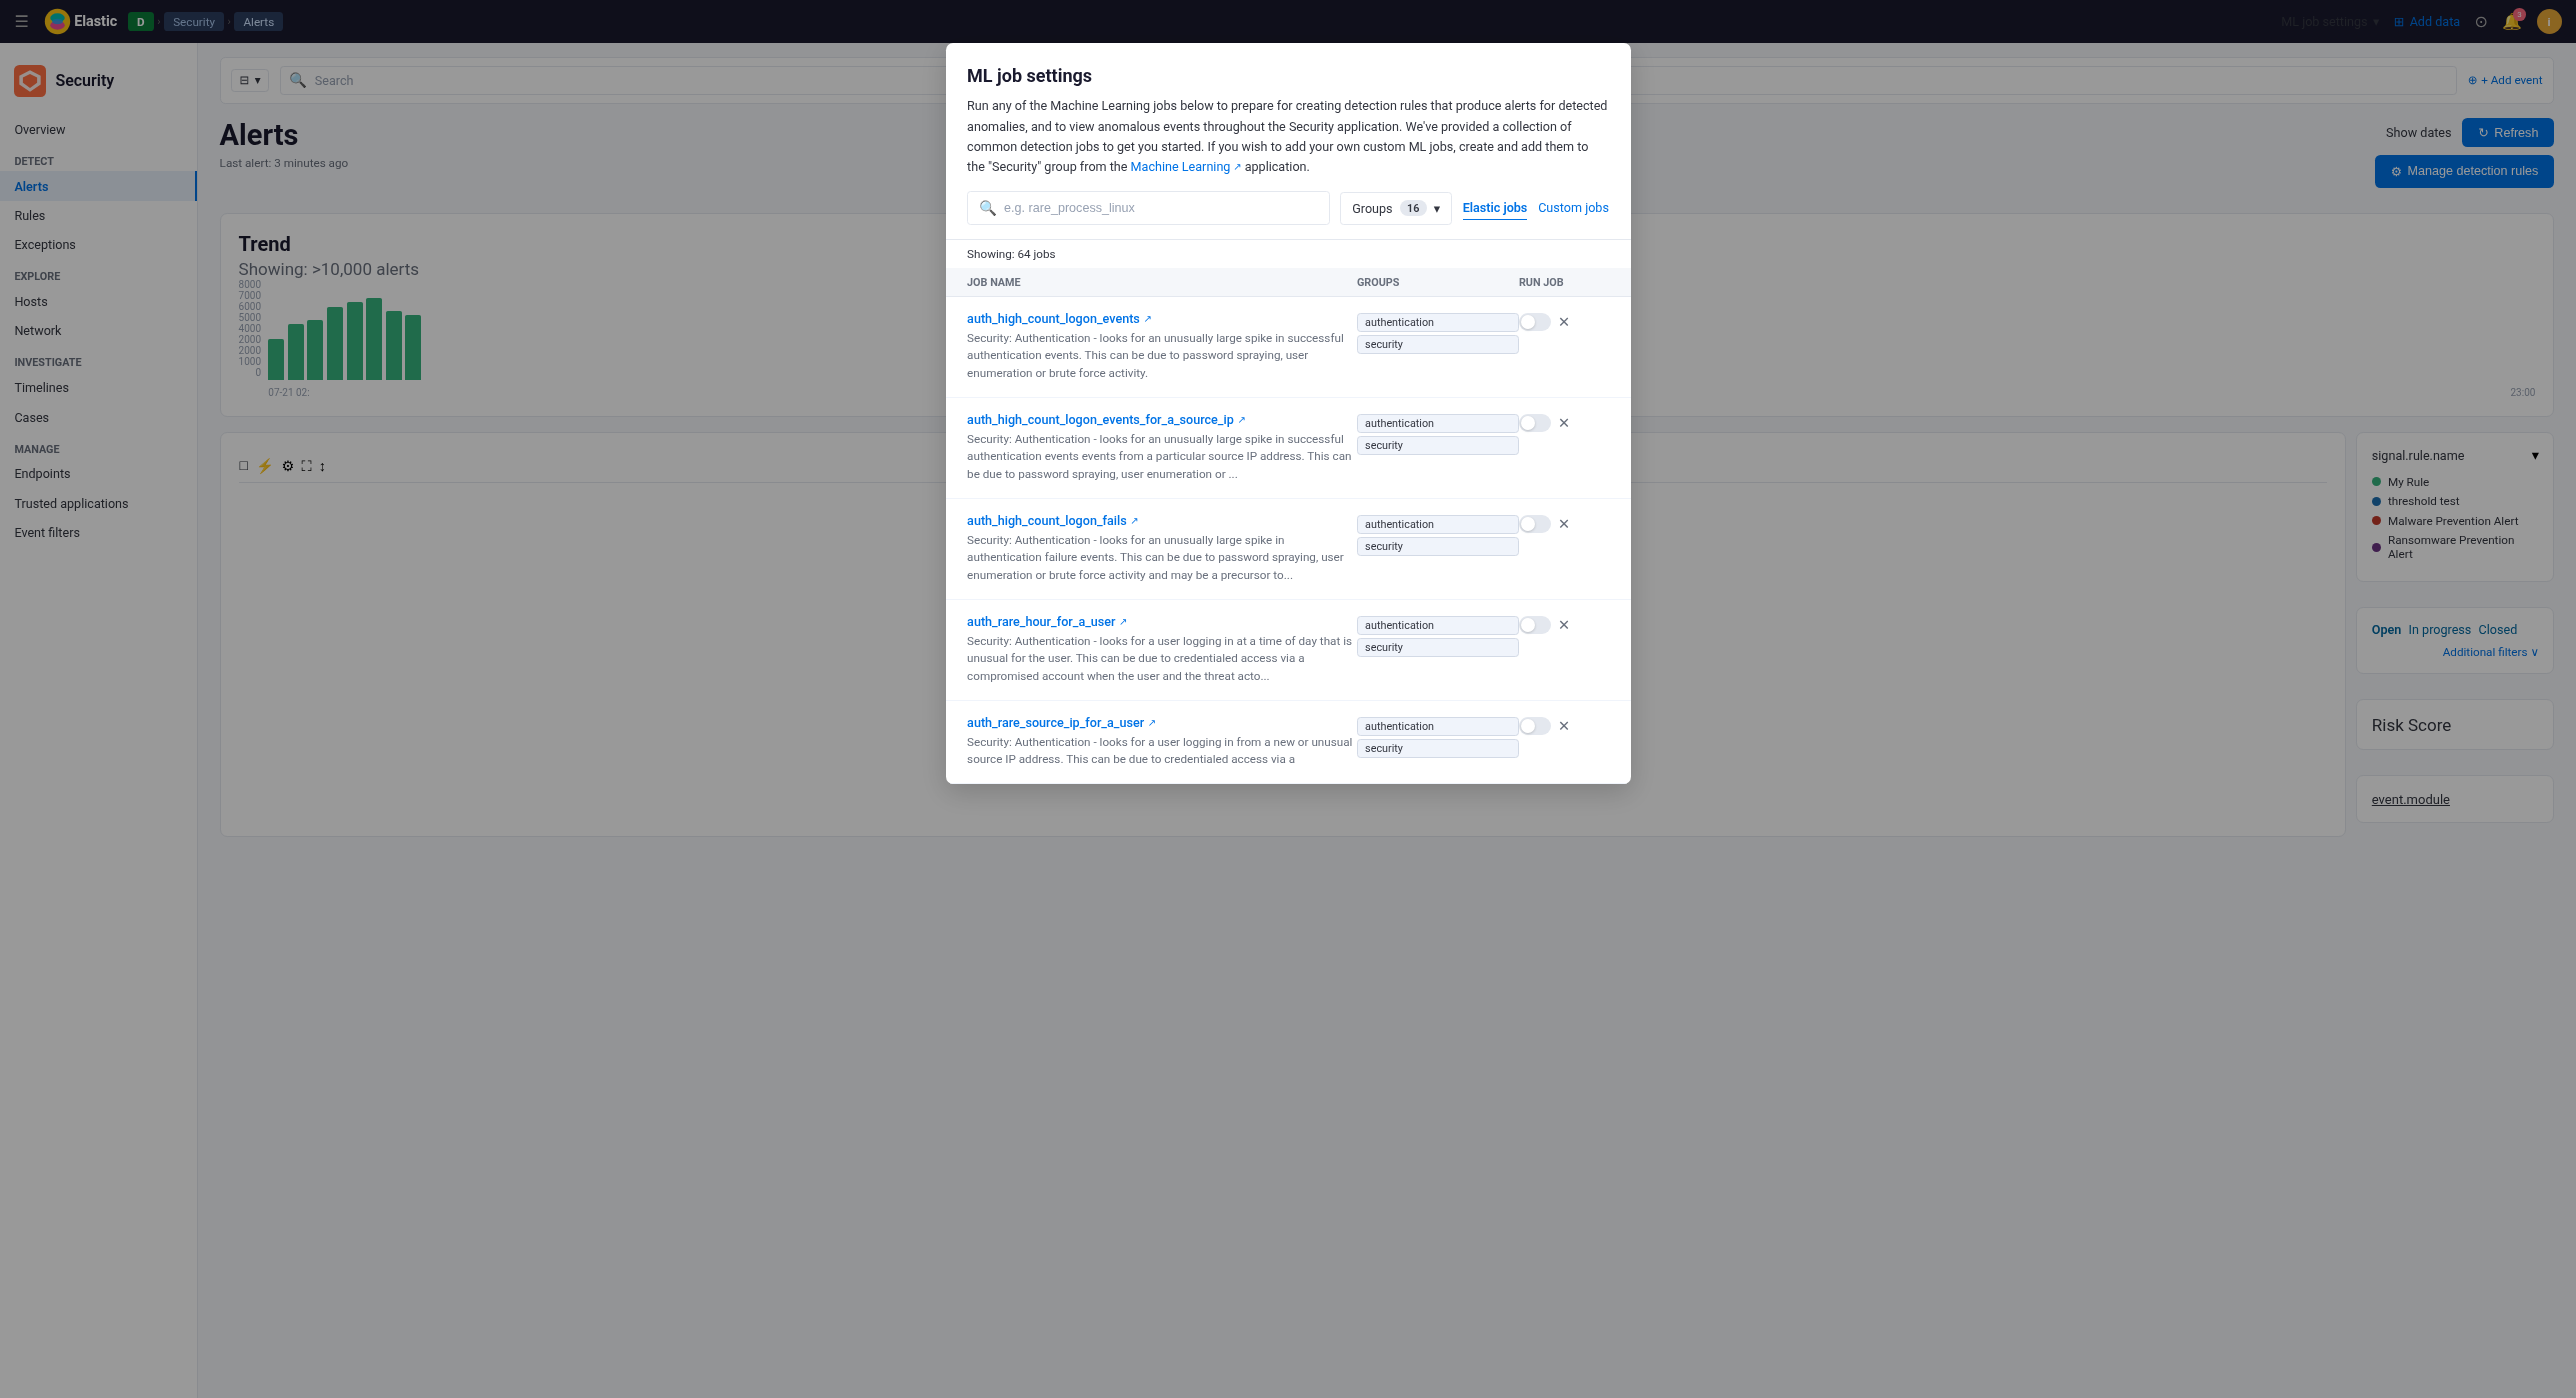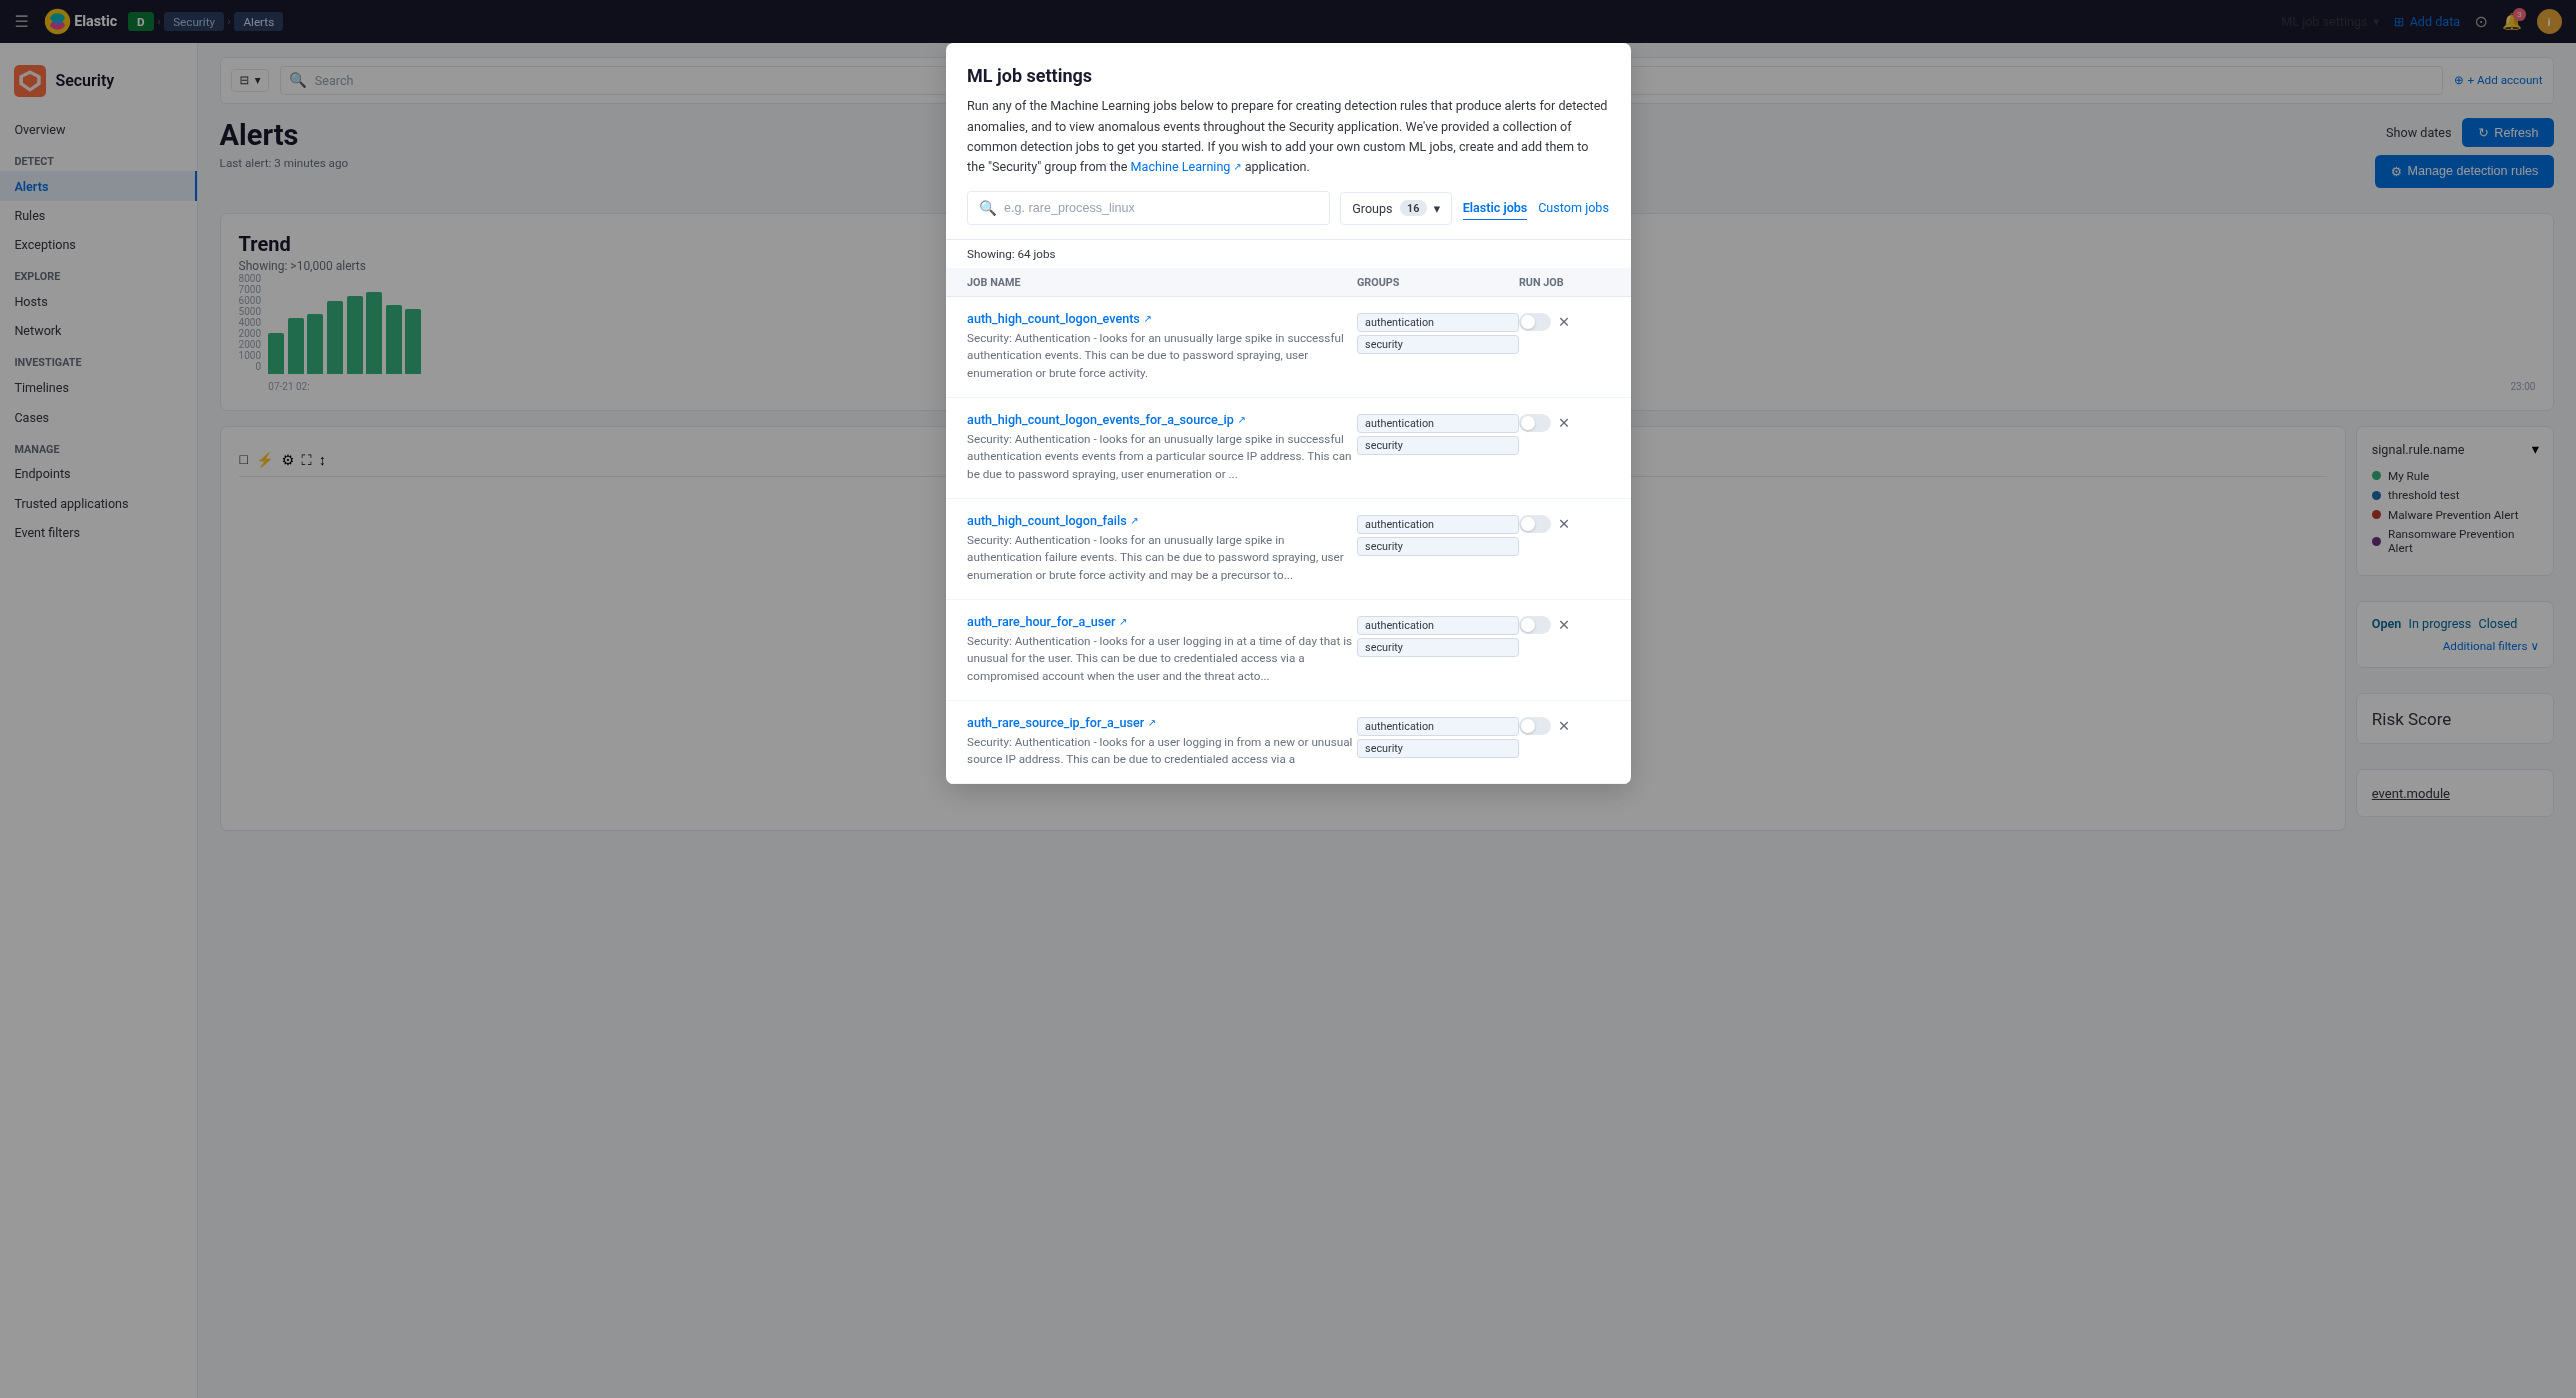--- a/index.html
+++ b/index.html
@@ -63,21 +63,21 @@
     .page-header { margin-bottom: 14.4px; }
     .page-title { font-size: 29px; font-weight: 700; color: #1a1a2e; }
     .page-subtitle { font-size: 11.7px; color: #69707d; margin-top: 3.6px; }
     .show-dates-btn { color: #343741; font-size: 12.6px; cursor: pointer; }
     .refresh-btn { background: #0073e6; color: white; border: none; border-radius: 5.4px; padding: 7.2px 16px; font-size: 12.6px; font-weight: 500; cursor: pointer; display: flex; align-items: center; gap: 5.4px; }
 
     .manage-rules-btn { background: #0073e6; color: white; border: none; border-radius: 5.4px; padding: 9px 16px; font-size: 12.6px; font-weight: 500; cursor: pointer; display: flex; align-items: center; gap: 5.4px; width: 100%; justify-content: center; margin-bottom: 14.4px; }
 
     .alerts-card { background: white; border-radius: 7.2px; border: 0.9px solid #e4e8ef; padding: 18px; margin-bottom: 14.4px; }
     .alerts-card-title { font-size: 20px; font-weight: 700; color: #1a1a2e; margin-bottom: 3.6px; }
-    .alerts-card-sub { font-size: 12px; color: #69707d; }
+    .alerts-card-sub { font-size: 17px; color: #69707d; }
 
     .chart-area { display: flex; align-items: flex-end; gap: 3.6px; padding: 14.4px 0 7.2px; height: 108px; }
     .chart-bar { background: #36b37e; border-radius: 1.8px 1.8px 0 0; width: 16px; }
     .chart-labels { display: flex; justify-content: space-between; font-size: 10px; color: #98a2b3; }
     .y-labels { display: flex; flex-direction: column; justify-content: space-between; font-size: 10px; color: #98a2b3; text-align: right; padding-right: 7.2px; height: 90px; }
 
     .bottom-card { background: white; border-radius: 7.2px; border: 0.9px solid #e4e8ef; padding: 18px; }
     .showing-count { font-size: 11.7px; color: #69707d; margin-bottom: 10.8px; }
 
     
@@ -220,21 +220,21 @@
         <div class="filter-icon-btn">
           <span>⊟</span>
           <span>▾</span>
         </div>
         <div class="search-bar">
           <span>🔍</span>
           <span class="search-placeholder">Search</span>
         </div>
         <div class="add-filter-btn">
           <span>⊕</span>
-          <span>+ Add account</span>
+          <span>+ Add event</span>
         </div>
       </div>
 
       <div style="display:flex; align-items:flex-start; justify-content:space-between; margin-bottom:10.8px;">
         <div class="page-header">
           <div class="page-title">Alerts</div>
           <div class="page-subtitle">Last alert: 3 minutes ago</div>
         </div>
         <div style="display:flex; flex-direction:column; align-items:flex-end; gap:7.2px;">
           <div style="display:flex; align-items:center; gap:10.8px;">

